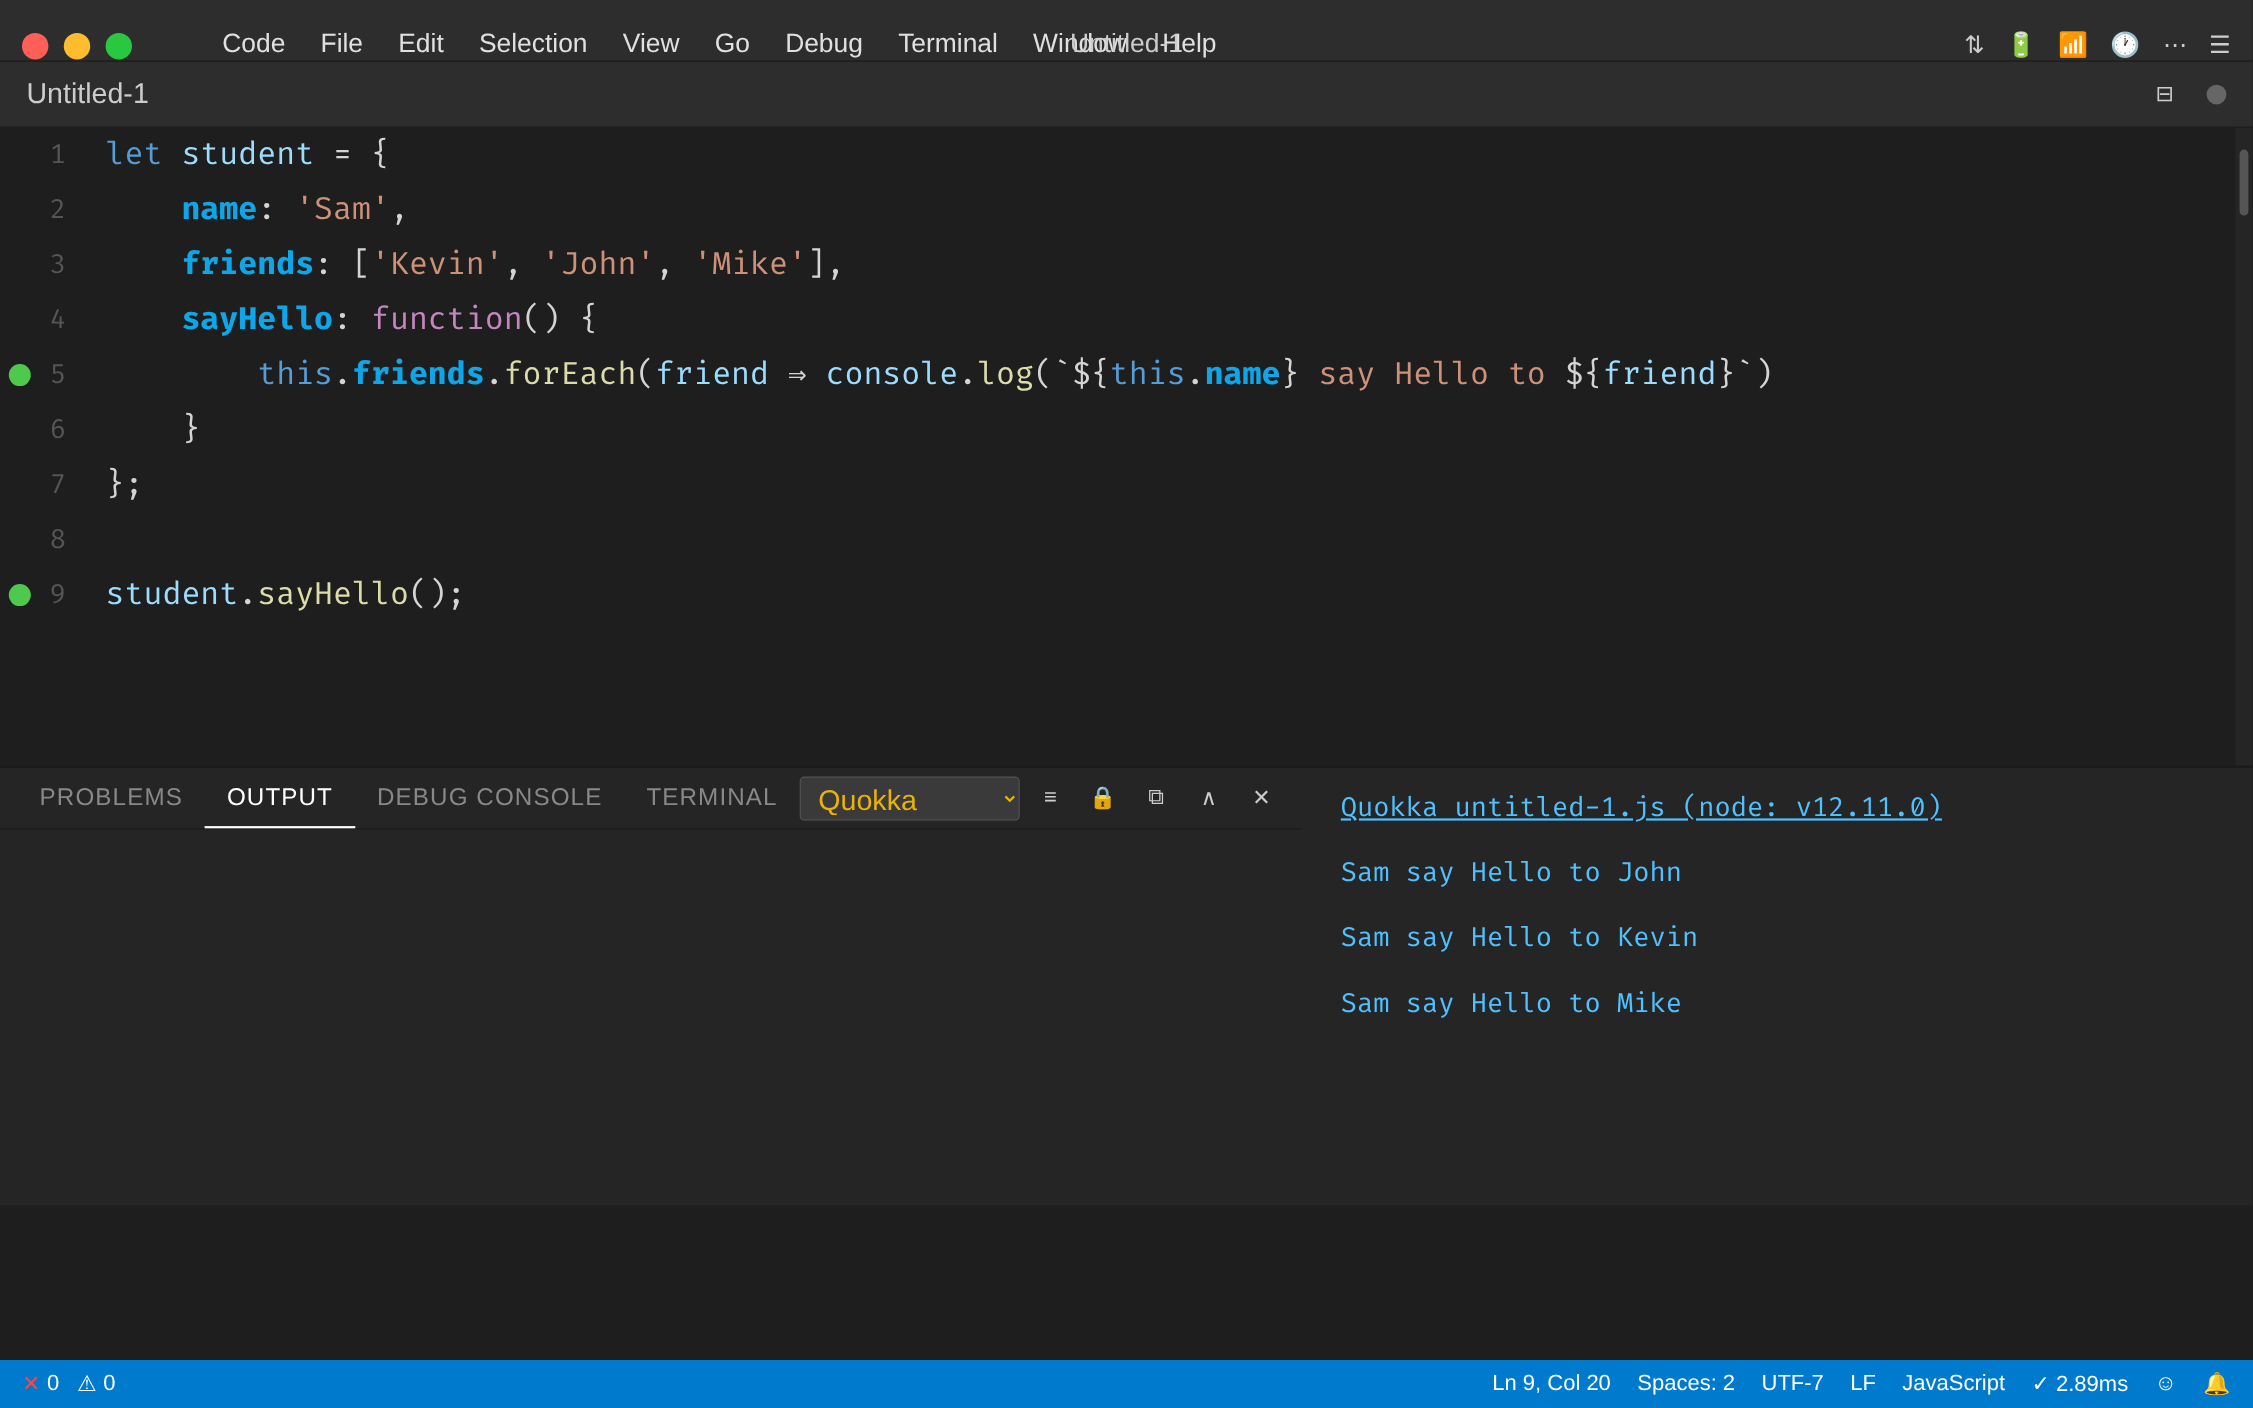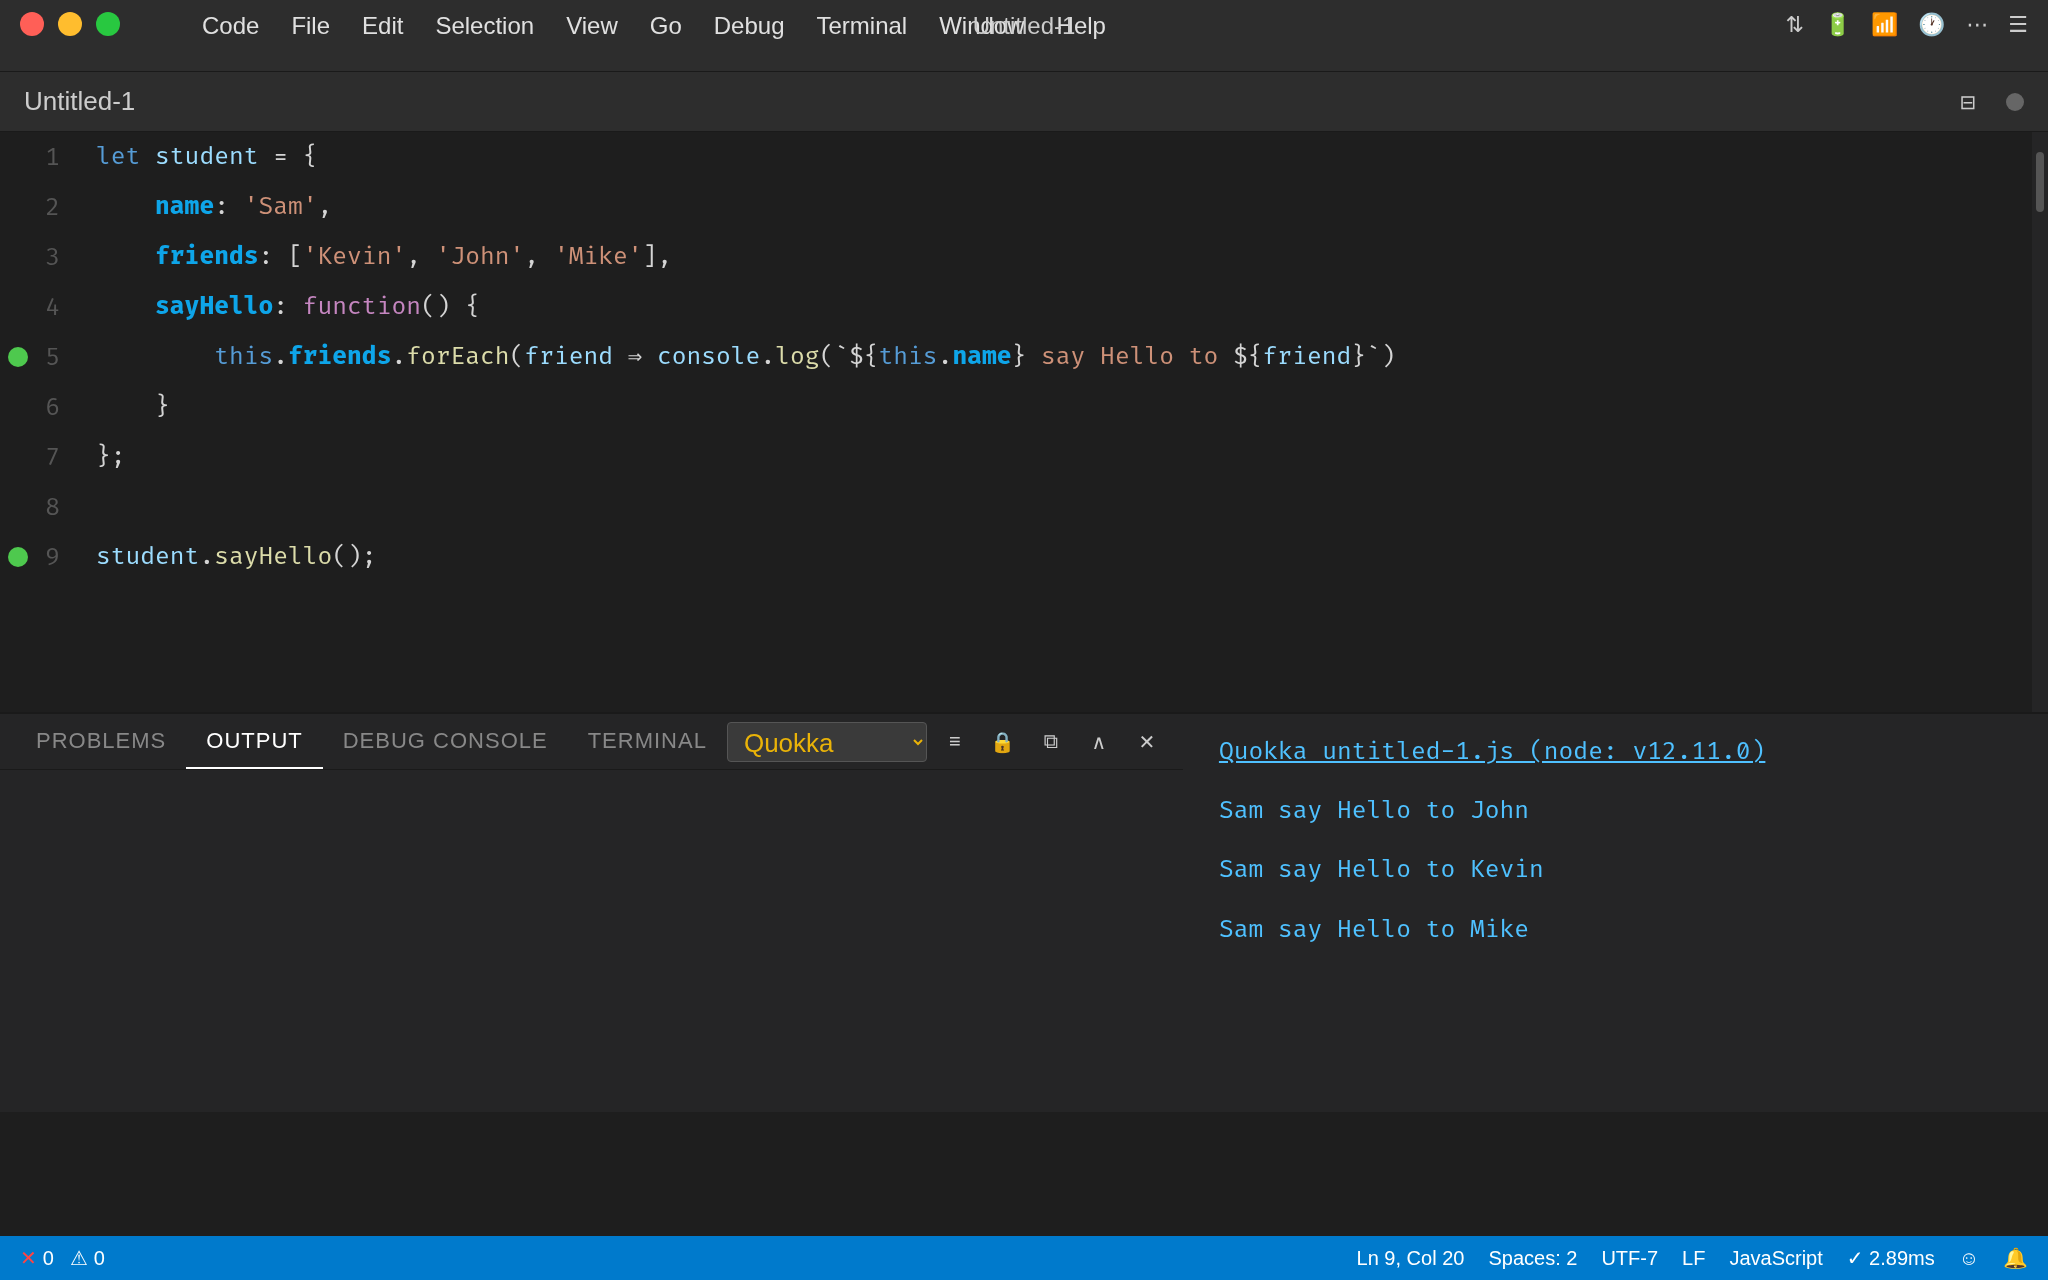--- a/index.html
+++ b/index.html
@@ -9,24 +9,24 @@
       color: #d4d4d4;
       width: 2048px;
       height: 1280px;
       overflow: hidden;
       font-size: 26px;
     }
 
     
     .title-bar {
       background: #2d2d2d;
-      height: 72px;
-      display: flex;
-      align-items: flex-start;
-      padding: 12px 20px;
+      height: 56px;
+      display: flex;
+      align-items: flex-end;
+      padding: 1px 20px;
       position: relative;
       border-bottom: 1px solid #1a1a1a;
     }
     .traffic-lights {
       display: flex;
       gap: 14px;
       align-items: center;
     }
     .traffic-light {
       width: 24px;
@@ -137,21 +137,21 @@
       left: 8px;
       top: 50%;
       transform: translateY(-50%);
     }
 
     .code-area {
       flex: 1;
       padding: 0;
       overflow-x: hidden;
       font-family: 'SF Mono', 'Fira Code', 'Consolas', monospace;
-      font-size: 24px;
+      font-size: 28px;
       line-height: 50px;
     }
     .code-line {
       height: 50px;
       display: flex;
       align-items: center;
       padding-left: 16px;
       white-space: pre;
       position: relative;
     }

